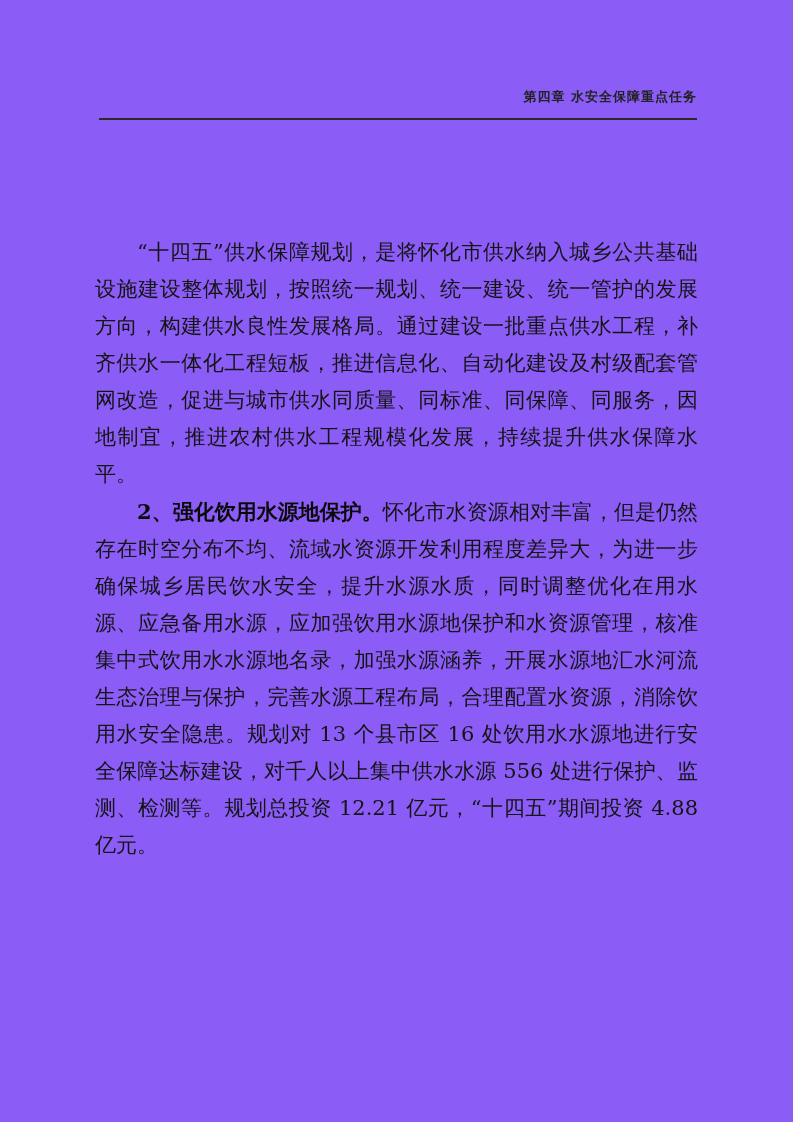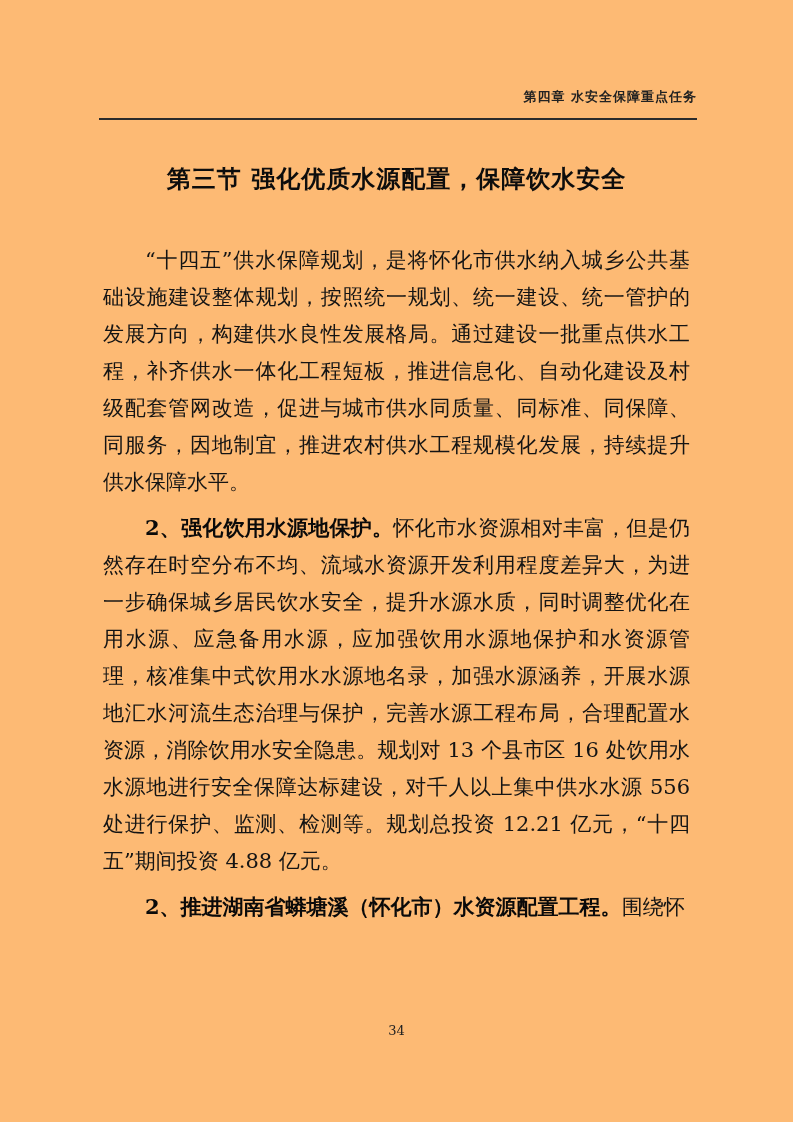--- a/index.html
+++ b/index.html
@@ -11,21 +11,21 @@
     height: 1122px;
     background: #ffffff;
     position: relative;
     overflow: hidden;
     font-family: "DejaVu Serif", "Liberation Serif", serif;
     color: #111111;
   }
   .page {
     position: absolute;
     inset: 0;
-    background: #fdba74;
+    background: #8b5cf6;
   }
   .running-header {
     position: absolute;
     top: 88px;
     left: 96px;
     width: 601px;
     text-align: right;
     font-family: "DejaVu Sans", "Liberation Sans", sans-serif;
     font-weight: bold;
     font-size: 13px;
@@ -57,21 +57,21 @@
     position: absolute;
     top: 233px;
     left: 95px;
     width: 603px;
     font-size: 21px;
     line-height: 37px;
     text-align: justify;
     color: #141414;
   }
   .para {
-    margin: 8px;
+    margin: 0;
     text-indent: 2em;
   }
   .para .lead {
     font-weight: bold;
     color: #0a0a0a;
   }
   .page-number {
     position: absolute;
     top: 1023px;
     left: 0;
@@ -83,23 +83,20 @@
 </style>
 </head>
 <body>
 
 <div class="page">
 
   <div class="running-header">第四章 水安全保障重点任务</div>
 
   <div class="header-rule"></div>
 
-  <h1 class="section-title">第三节 强化优质水源配置，保障饮水安全</h1>
 
   <div class="content">
     <p class="para"><span class="lead"></span><span>“十四五”供水保障规划，是将怀化市供水纳入城乡公共基础设施建设整体规划，按照统一规划、统一建设、统一管护的发展方向，构建供水良性发展格局。通过建设一批重点供水工程，补齐供水一体化工程短板，推进信息化、自动化建设及村级配套管网改造，促进与城市供水同质量、同标准、同保障、同服务，因地制宜，推进农村供水工程规模化发展，持续提升供水保障水平。</span></p>
     <p class="para"><span class="lead">2、强化饮用水源地保护。</span><span>怀化市水资源相对丰富，但是仍然存在时空分布不均、流域水资源开发利用程度差异大，为进一步确保城乡居民饮水安全，提升水源水质，同时调整优化在用水源、应急备用水源，应加强饮用水源地保护和水资源管理，核准集中式饮用水水源地名录，加强水源涵养，开展水源地汇水河流生态治理与保护，完善水源工程布局，合理配置水资源，消除饮用水安全隐患。规划对 13 个县市区 16 处饮用水水源地进行安全保障达标建设，对千人以上集中供水水源 556 处进行保护、监测、检测等。规划总投资 12.21 亿元，“十四五”期间投资 4.88 亿元。</span></p>
-    <p class="para"><span class="lead">2、推进湖南省蟒塘溪（怀化市）水资源配置工程。</span><span>围绕怀</span></p>
   </div>
 
-  <div class="page-number">34</div>
 
 </div>
 
 </body></html>

